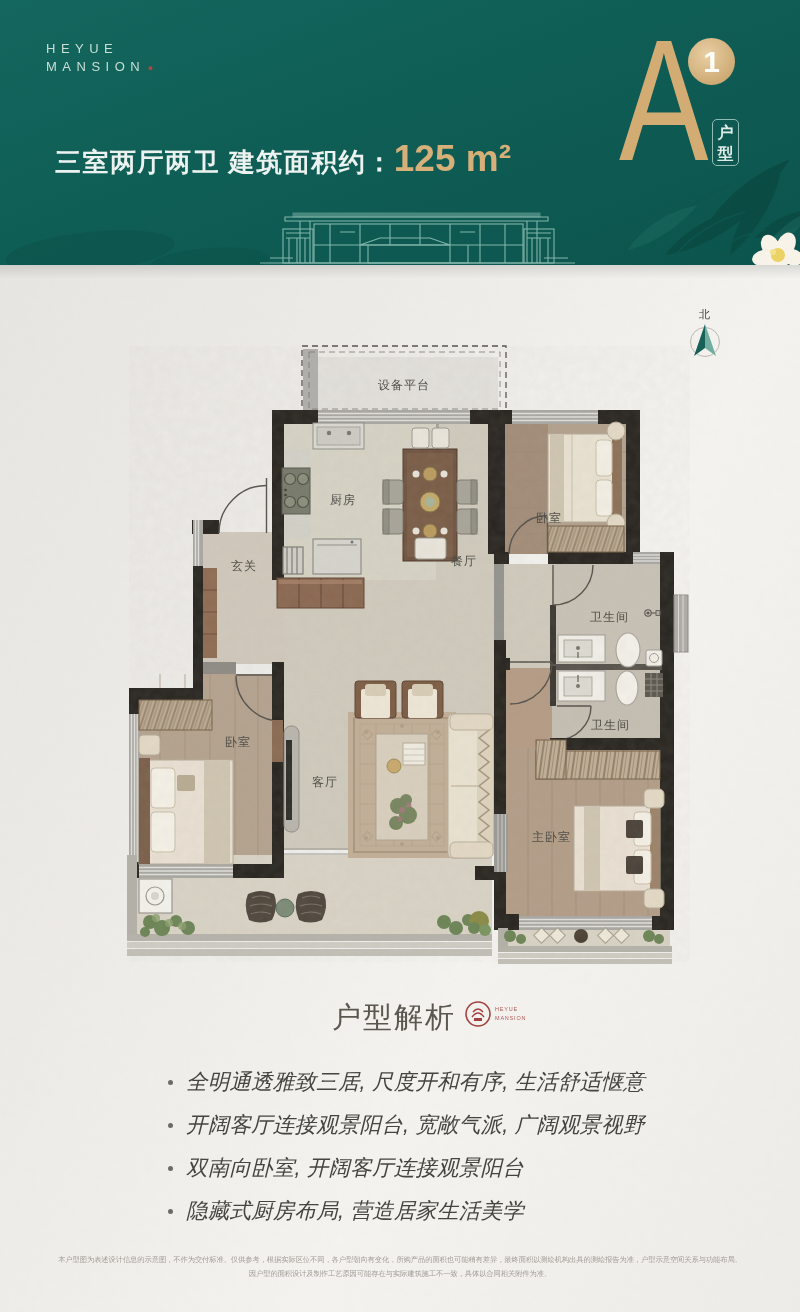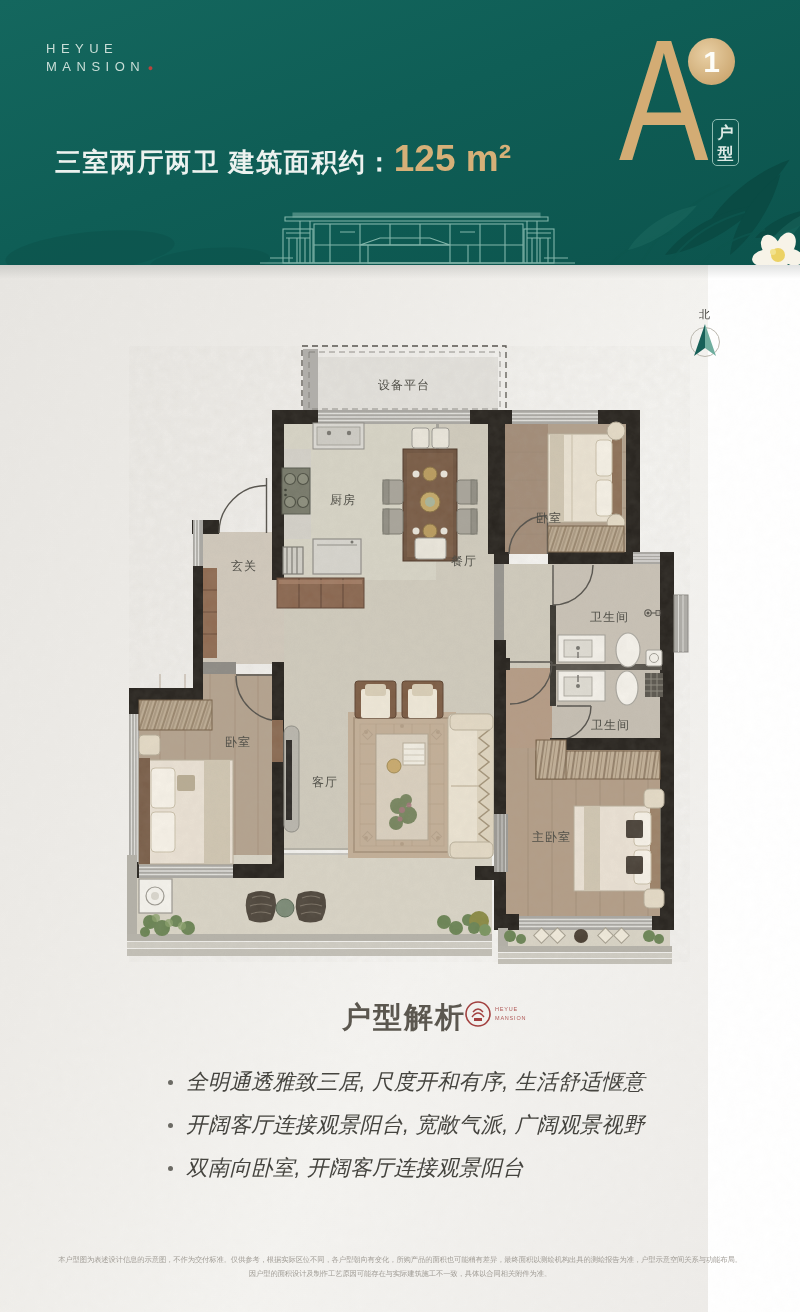--- a/index.html
+++ b/index.html
@@ -1,28 +1,28 @@
 <!DOCTYPE html>
 <html><head>
 <meta charset="utf-8">
 <style>
   html,body{margin:0;padding:0;}
   body{width:800px;height:1312px;overflow:hidden;font-family:"Liberation Sans",sans-serif;}
-  #page{position:relative;width:708px;height:1312px;background:linear-gradient(115deg,#e6e4e0 0%,#edebe7 35%,#f4f3f0 65%,#eeece9 100%);}
+  #page{position:relative;width:800px;height:1312px;background:linear-gradient(115deg,#e6e4e0 0%,#edebe7 35%,#f4f3f0 65%,#eeece9 100%);}
   #header{position:absolute;left:0;top:0;width:800px;height:265px;background:linear-gradient(160deg,#14675e 0%,#0f5e56 45%,#0c544d 100%);overflow:hidden;}
   .logo{position:absolute;left:46px;top:40px;color:#c9ded7;font-size:13px;letter-spacing:5.5px;line-height:18px;}
   .logodot{color:#b8433c;font-size:9px;letter-spacing:0;}
   .titleline{position:absolute;left:55px;top:138px;white-space:nowrap;}
   .titlecn{color:#ecf2ef;font-size:26px;letter-spacing:1.5px;font-weight:bold;}
   .titlenum{color:#d6b078;font-size:37px;font-weight:bold;letter-spacing:0px;}
   .hx-a{position:absolute;left:619px;top:14px;color:#d3ac74;font-size:172px;font-weight:normal;font-family:"Liberation Sans",sans-serif;line-height:1;transform:scaleX(0.78);transform-origin:left top;}
   .hx-circle{position:absolute;left:688px;top:38px;width:47px;height:47px;border-radius:50%;background:radial-gradient(circle at 40% 35%,#e8cfa4,#c49c62);text-align:center;line-height:47px;font-size:30px;font-weight:bold;color:#fdfdf8;}
   .hx-badge{position:absolute;left:712px;top:119px;width:25px;height:43px;border:1.5px solid #8fbcb2;border-radius:5px;color:#ddeae5;font-size:16px;text-align:center;line-height:21px;padding-top:2px;font-weight:bold;}
   #bottomtext{position:absolute;left:0;top:985px;width:800px;}
-  .sec-title{position:absolute;left:342px;top:13px;font-size:29px;font-weight:bold;color:#5b574f;letter-spacing:2px;}
+  .sec-title{position:absolute;left:332px;top:13px;font-size:29px;font-weight:normal;color:#5b574f;letter-spacing:2px;}
   .sec-logo{position:absolute;left:464px;top:15px;}
   .bullets{position:absolute;left:186px;top:86px;}
   .bullet{position:relative;margin-bottom:21px;line-height:22px;font-size:21.5px;color:#45443f;letter-spacing:0.2px;white-space:nowrap;font-style:italic;}
   .bullet::before{content:"";position:absolute;left:-18px;top:9px;width:5px;height:5px;border-radius:50%;background:#6b6a64;}
   .fineprint{position:absolute;left:50px;top:268px;width:700px;text-align:center;font-size:7.3px;color:#a19d96;line-height:13.5px;letter-spacing:-0.1px;}
 </style>
 </head>
 <body>
 <div id="page">
 
@@ -709,17 +709,18 @@
       <path d="M8,17 q6,-8 12,0 M9,12 q5,-6 10,0" stroke="#a2403f" stroke-width="1.4" fill="none"></path>
       <rect x="10" y="18" width="8" height="3" fill="#a2403f"></rect>
       <text x="31" y="11" font-size="5.5" fill="#b05a58" letter-spacing="0.8" font-family="Liberation Sans,sans-serif">HEYUE</text>
       <text x="31" y="20" font-size="5.5" fill="#b05a58" letter-spacing="0.8" font-family="Liberation Sans,sans-serif">MANSION</text>
     </svg>
 
     <div class="bullets">
       <div class="bullet">全明通透雅致三居, 尺度开和有序, 生活舒适惬意</div>
       <div class="bullet">开阔客厅连接观景阳台, 宽敞气派, 广阔观景视野</div>
       <div class="bullet">双南向卧室, 开阔客厅连接观景阳台</div>
+      <div class="bullet">隐藏式厨房布局, 营造居家生活美学</div>
     </div>
 
     <div class="fineprint">本户型图为表述设计信息的示意图，不作为交付标准。仅供参考，根据实际区位不同，各户型朝向有变化，所购产品的面积也可能稍有差异，最终面积以测绘机构出具的测绘报告为准，户型示意空间关系与功能布局。<br>因户型的面积设计及制作工艺原因可能存在与实际建筑施工不一致，具体以合同相关附件为准。</div>
   </div>
 </div>
 
 </body></html>

